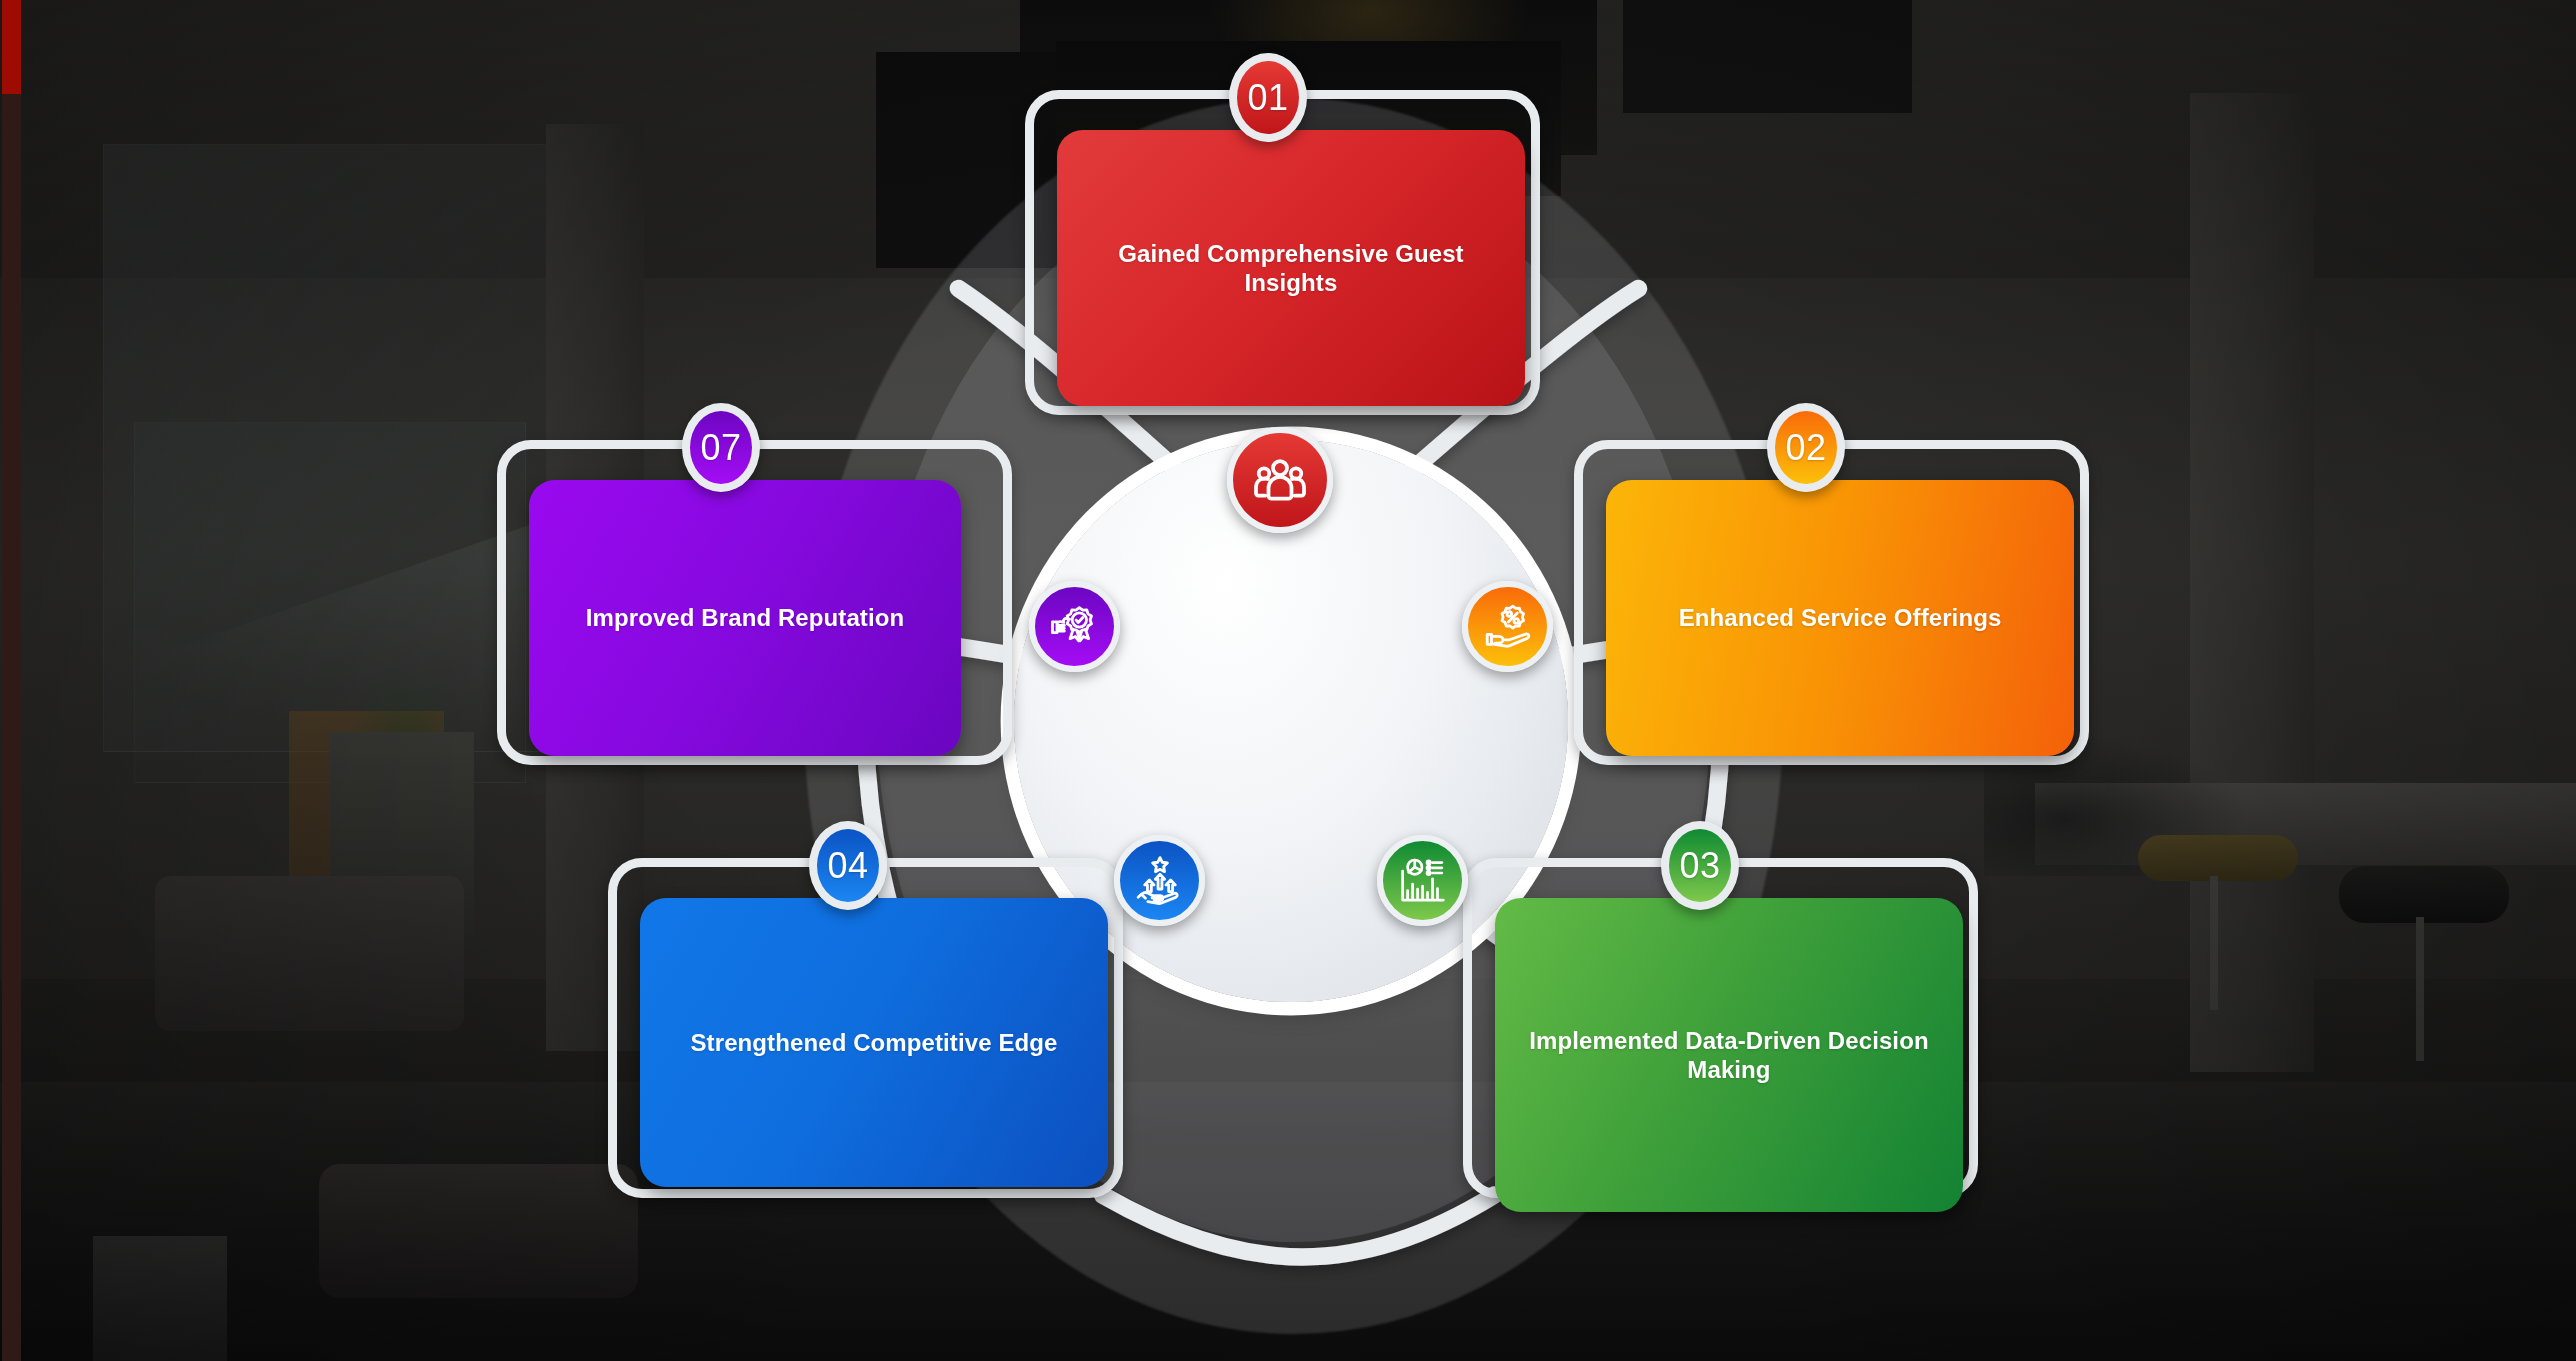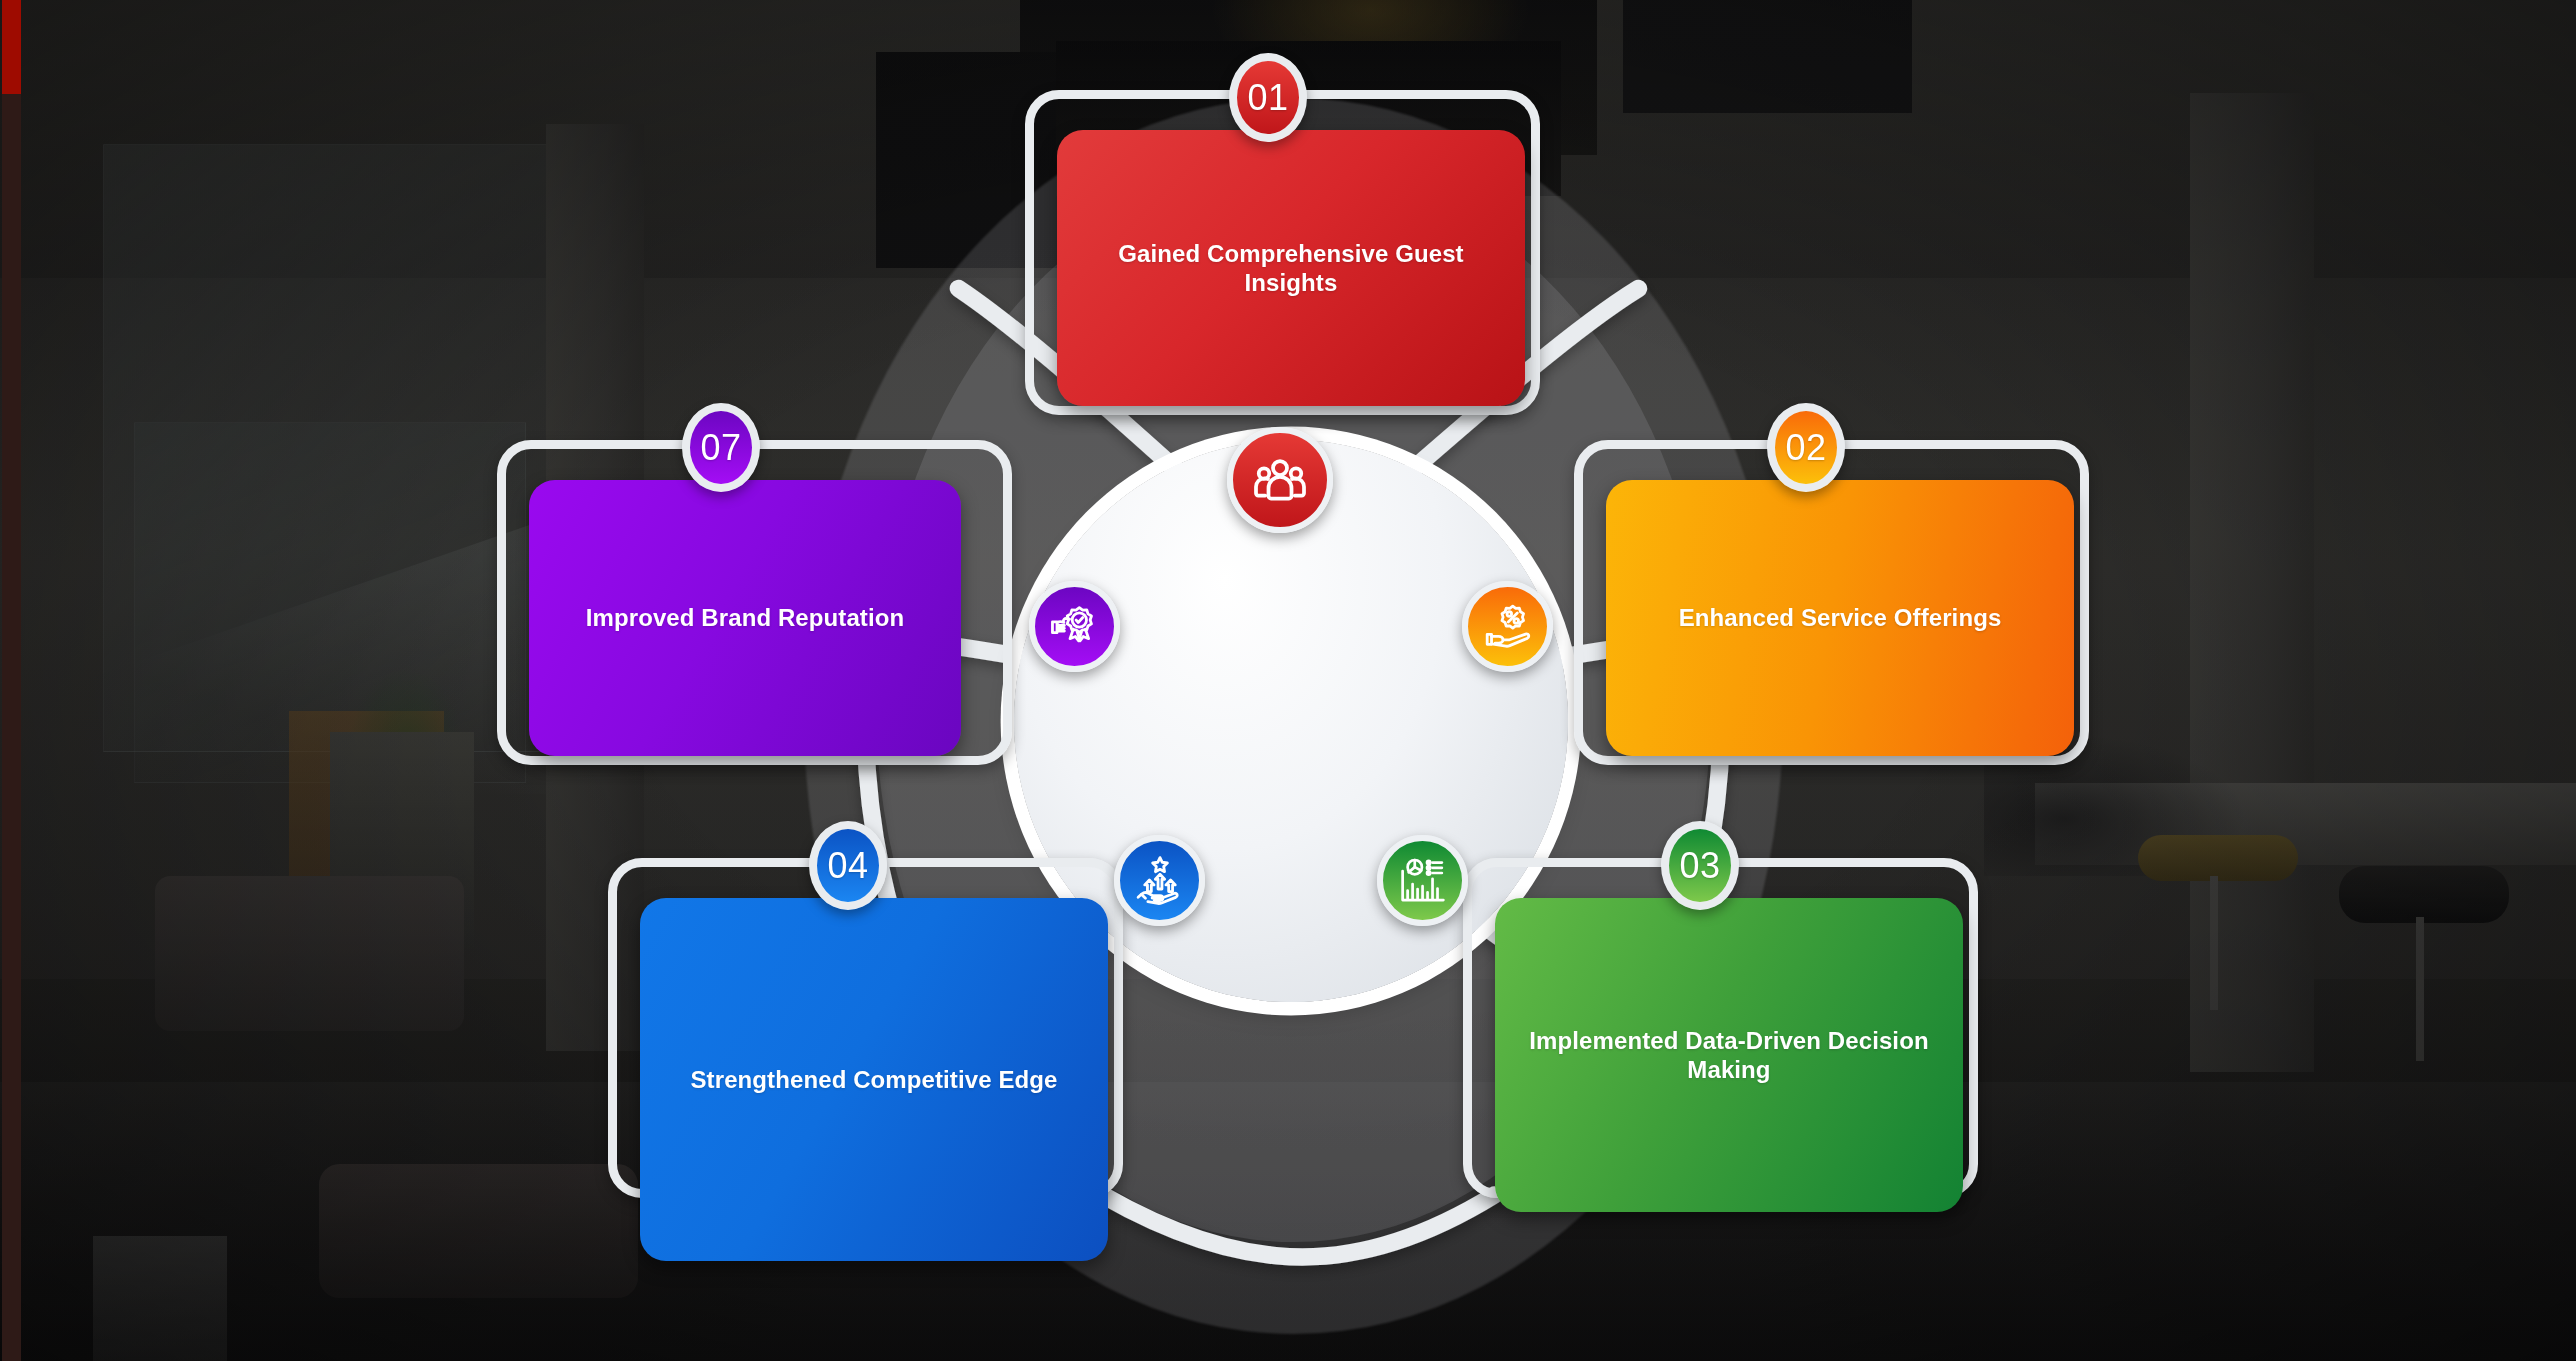--- a/index.html
+++ b/index.html
@@ -221,21 +221,21 @@
     <div class="card g-green" style="left:32px; top:40px; width:468px; height:314px;">
       <div class="card-text">Implemented Data-Driven Decision Making</div>
     </div>
     <div class="num-badge g-green-b" style="left:198px; top:-37px;">
       <span>03</span>
     </div>
   </div>
 
   <div class="card-wrap" style="left:608px; top:858px; width:531px; height:355px;">
     <div class="frame" style="left:0; top:0; width:515px; height:340px;"></div>
-    <div class="card g-blue" style="left:32px; top:40px; width:468px; height:363px;align-items:center;">
+    <div class="card g-blue" style="left:32px; top:40px; width:468px; height:289px;align-items:center;">
       <div class="card-text">Strengthened Competitive Edge</div>
     </div>
     <div class="num-badge g-blue-b" style="left:201px; top:-37px;">
       <span>04</span>
     </div>
   </div>
 
   <div class="card-wrap" style="left:497px; top:440px; width:531px; height:340px;">
     <div class="frame" style="left:0; top:0; width:515px; height:325px;"></div>
     <div class="card g-purple" style="left:32px; top:40px; width:432px; height:276px;">

